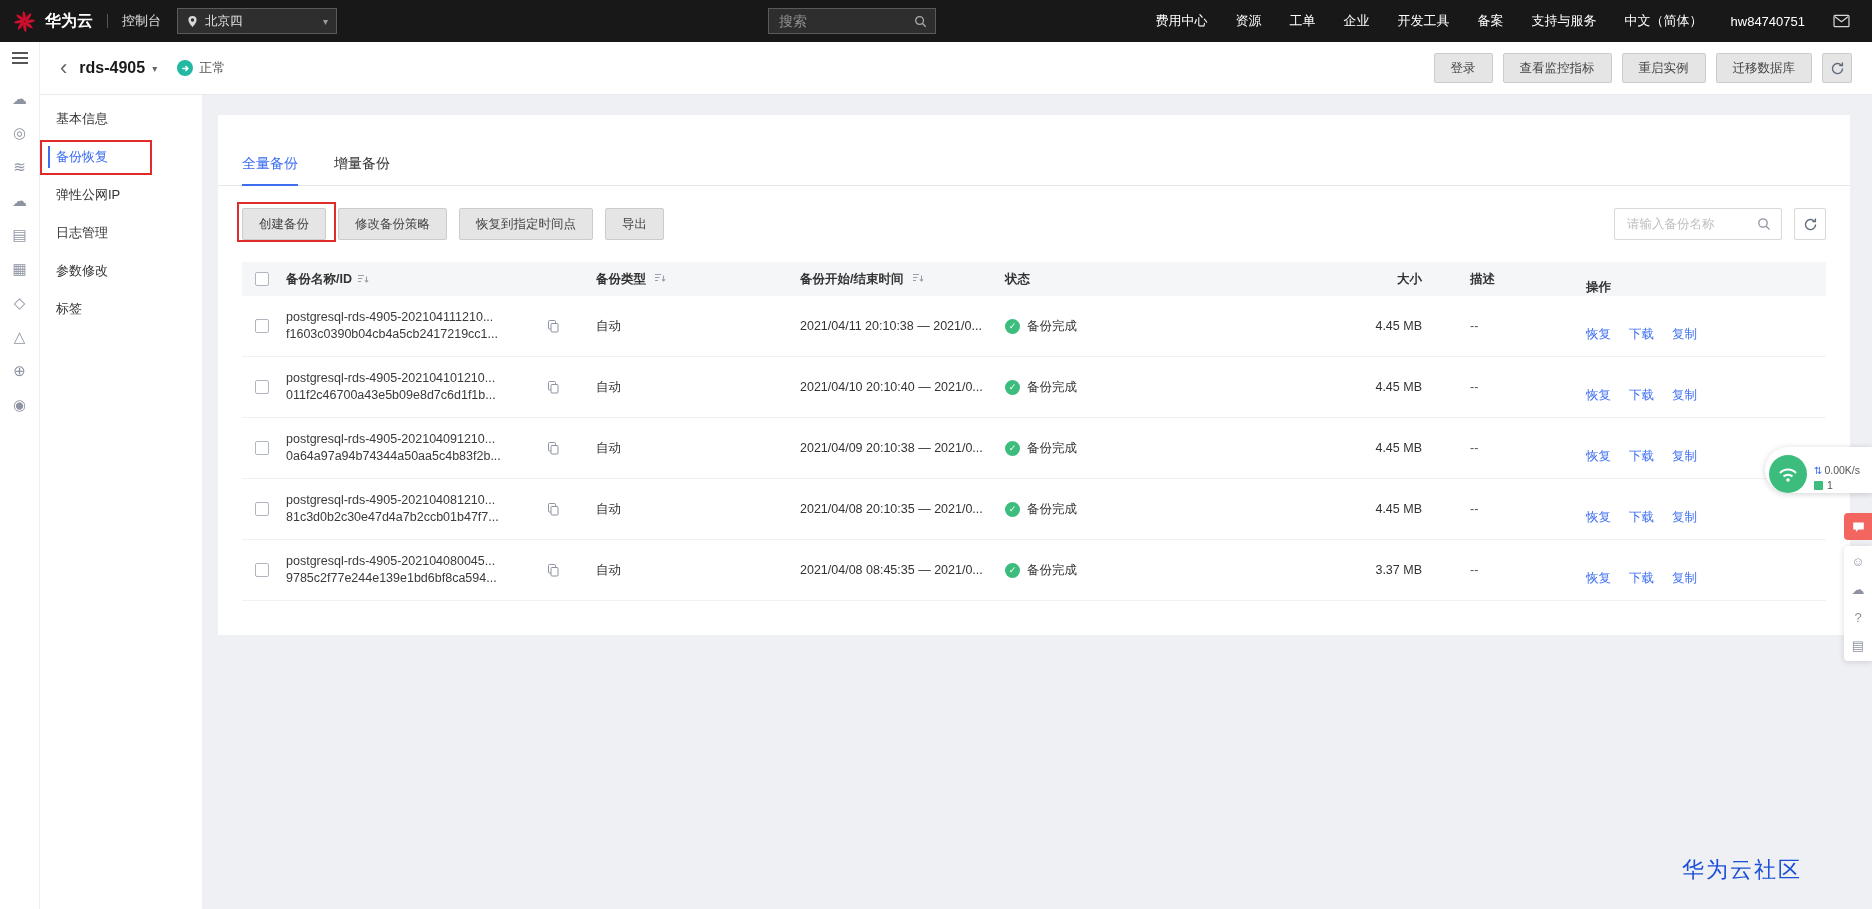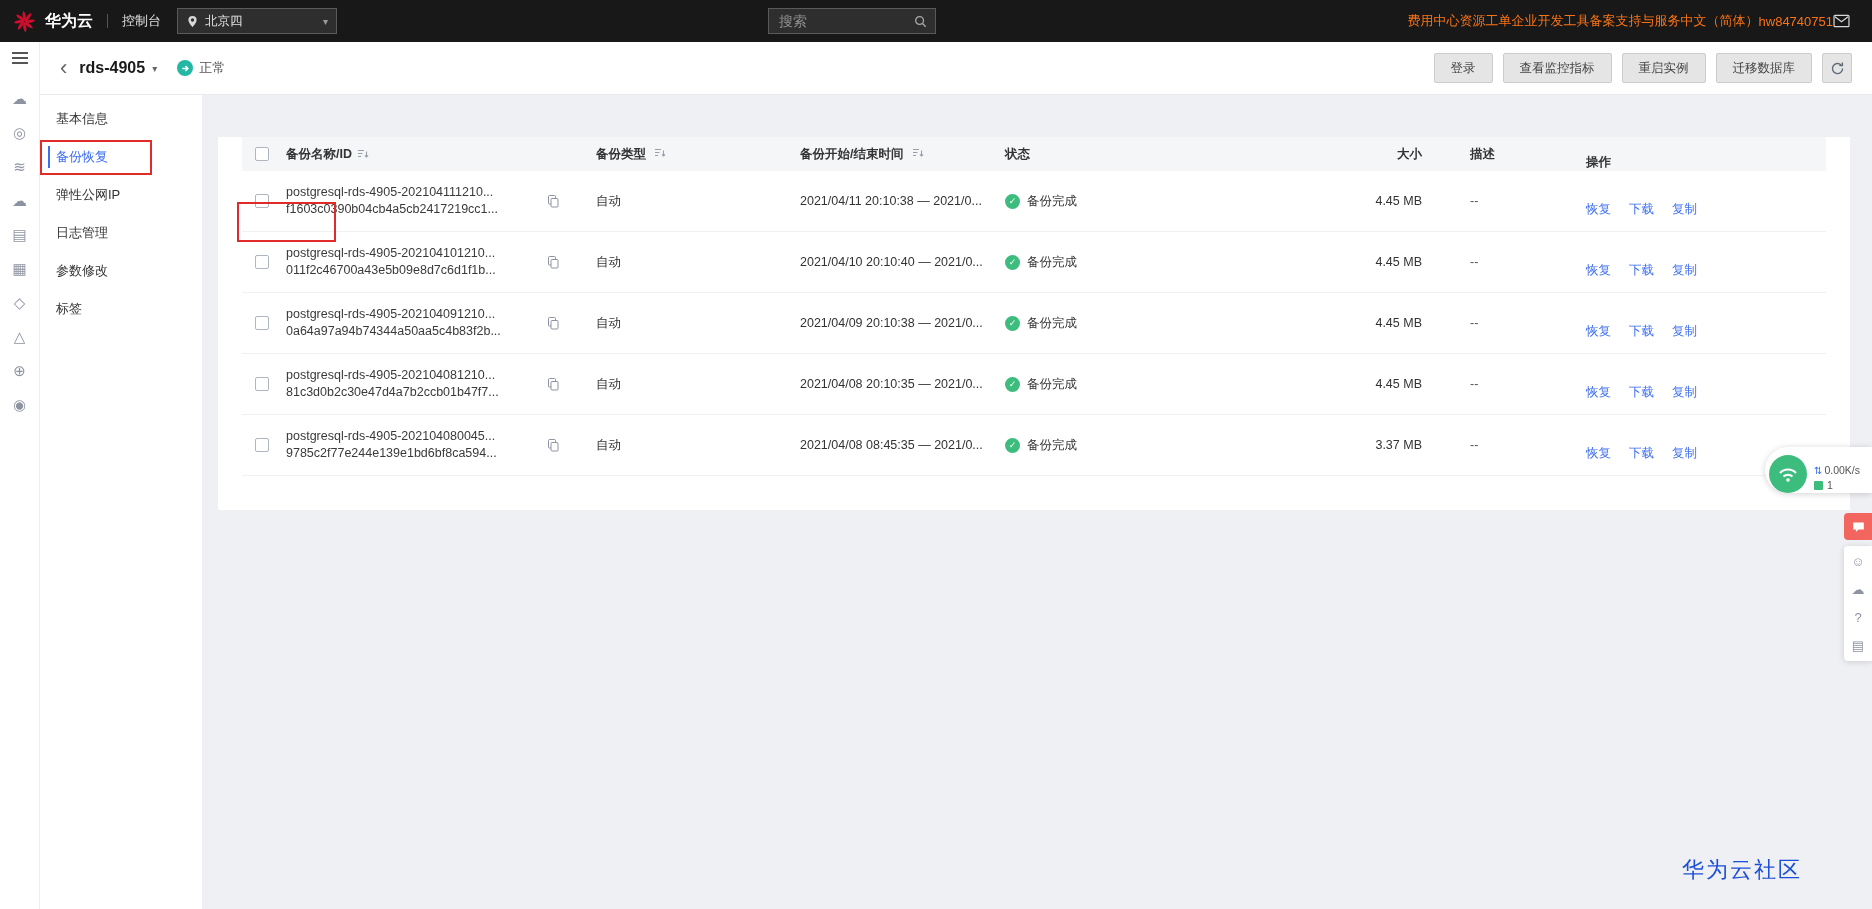--- a/index.html
+++ b/index.html
@@ -11,21 +11,21 @@
   .topbar{height:42px;background:var(--topbar-bg,#181818);display:flex;align-items:center;color:#ccc;position:relative;z-index:6;}
   .logo{display:flex;align-items:center;gap:8px;padding-left:12px;cursor:pointer;}
   .brand{color:#fff;font-weight:bold;font-size:16px;}
   .tb-divider{width:1px;height:14px;background:#555;margin:0 14px;}
   .console{font-size:13px;color:#e0e0e0;cursor:pointer;}
   .region{margin-left:16px;width:160px;height:26px;background:#2e2e2e;border:1px solid #5a5a5a;display:flex;align-items:center;gap:6px;padding:0 8px;font-size:12.5px;color:#e3e3e3;cursor:pointer;}
   .region .caret{margin-left:auto;color:#9a9a9a;font-size:10px;}
   .top-search{position:absolute;left:768px;top:8px;width:168px;height:26px;background:#2e2e2e;border:1px solid #5a5a5a;display:flex;align-items:center;padding:0 8px;}
   .top-search input{flex:1;min-width:0;background:transparent;border:none;outline:none;color:#ddd;font-size:14px;}
   .top-search input::placeholder{color:#8f8f8f;}
-  .top-menu{margin-left:auto;display:flex;align-items:center;padding-right:22px;font-size:13px;color:#f97316;white-space:nowrap;}
+  .top-menu{margin-left:auto;display:flex;align-items:center;gap:28px;padding-right:22px;font-size:13px;color:#ffffff;white-space:nowrap;}
   .top-menu .tm{cursor:pointer;}
   .mail{display:flex;align-items:center;cursor:pointer;}
 
   
   .below{display:flex;height:867px;}
   .rail{width:40px;background:#fff;border-right:1px solid #eceef1;display:flex;flex-direction:column;align-items:center;padding-top:9px;flex:none;}
   .hamburger{margin-bottom:22px;cursor:pointer;display:flex;}
   .rail-icon{width:24px;height:24px;display:flex;align-items:center;justify-content:center;color:#8d93a1;font-size:15px;margin-bottom:10px;cursor:pointer;}
   .right-area{flex:1;display:flex;flex-direction:column;min-width:0;}
   .subheader{height:53px;background:#fff;border-bottom:1px solid #e8eaed;display:flex;align-items:center;padding:0 20px;flex:none;}
@@ -206,21 +206,44 @@
           <div class="nav-item">基本信息</div>
           <div class="nav-item active">备份恢复</div>
           <div class="nav-item">弹性公网IP</div>
           <div class="nav-item">日志管理</div>
           <div class="nav-item">参数修改</div>
           <div class="nav-item">标签</div>
         </nav>
 
         <main class="content">
           <div class="card">
-
+            <div class="tabs">
+              <span class="tab active">全量备份</span>
+              <span class="tab">增量备份</span>
+            </div>
+
+            <div class="toolbar">
+              <button class="btn">创建备份</button>
+              <button class="btn">修改备份策略</button>
+              <button class="btn">恢复到指定时间点</button>
+              <button class="btn">导出</button>
+              <div class="search-wrap">
+                <input type="text" placeholder="请输入备份名称" style="">
+                <svg width="14" height="14" viewBox="0 0 14 14">
+                  <circle cx="6" cy="6" r="4.2" fill="none" stroke="#8d93a1" stroke-width="1.3"></circle>
+                  <line x1="9.2" y1="9.2" x2="12.6" y2="12.6" stroke="#8d93a1" stroke-width="1.3"></line>
+                </svg>
+              </div>
+              <button class="icon-btn32">
+                <svg width="15" height="15" viewBox="0 0 16 16">
+                  <path d="M13.4 8a5.4 5.4 0 1 1-1.6-3.8" fill="none" stroke="#5f6b7a" stroke-width="1.5"></path>
+                  <path d="M13.2 1.6v3.2H10" fill="none" stroke="#5f6b7a" stroke-width="1.5"></path>
+                </svg>
+              </button>
+            </div>
 
             <div class="table">
 
               <div class="thead">
                 <div class="col c-check">
                     <span class="checkbox"></span>
                   </div>
                 <div class="col c-name">
                   <span>备份名称/ID</span>
                   <svg class="sort" width="12" height="12" viewBox="0 0 12 12">

